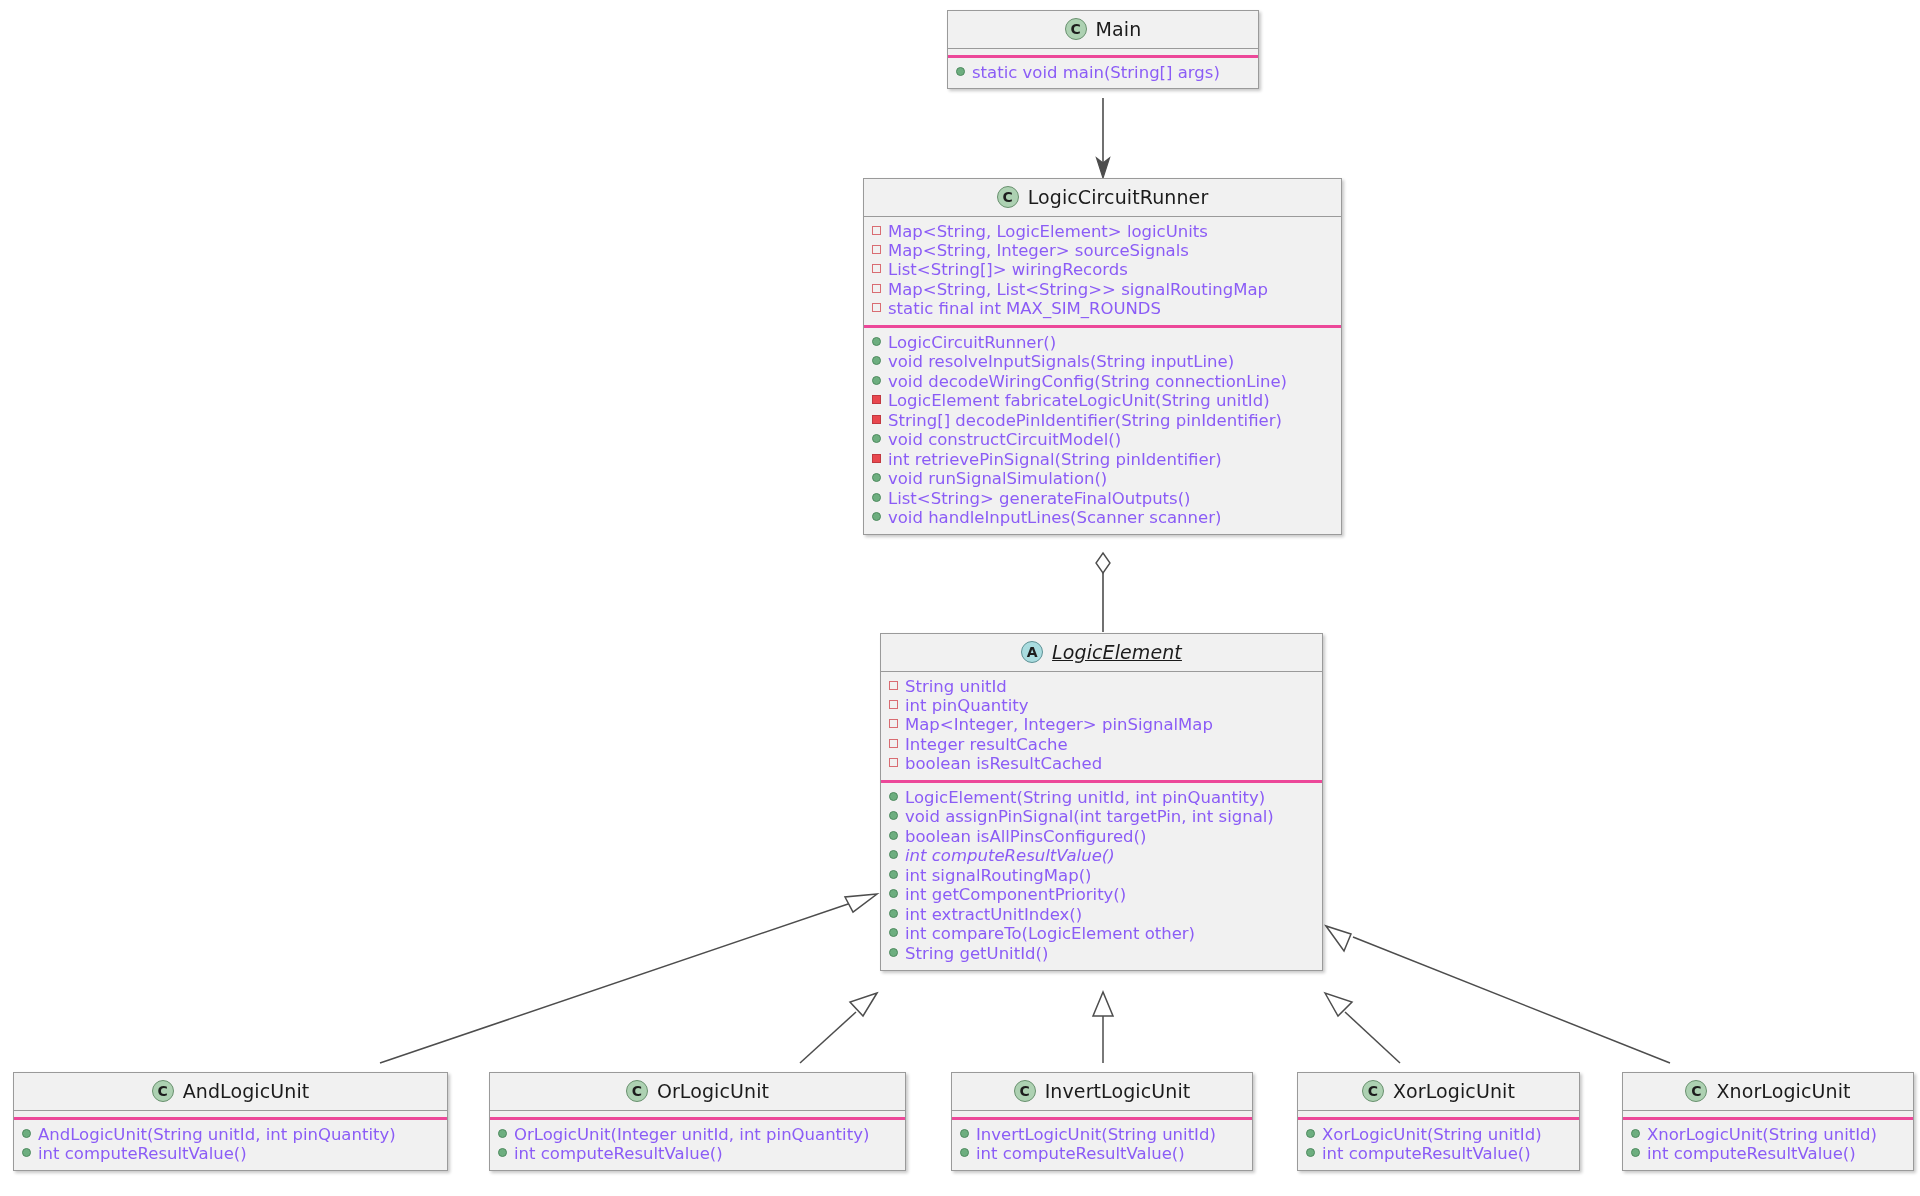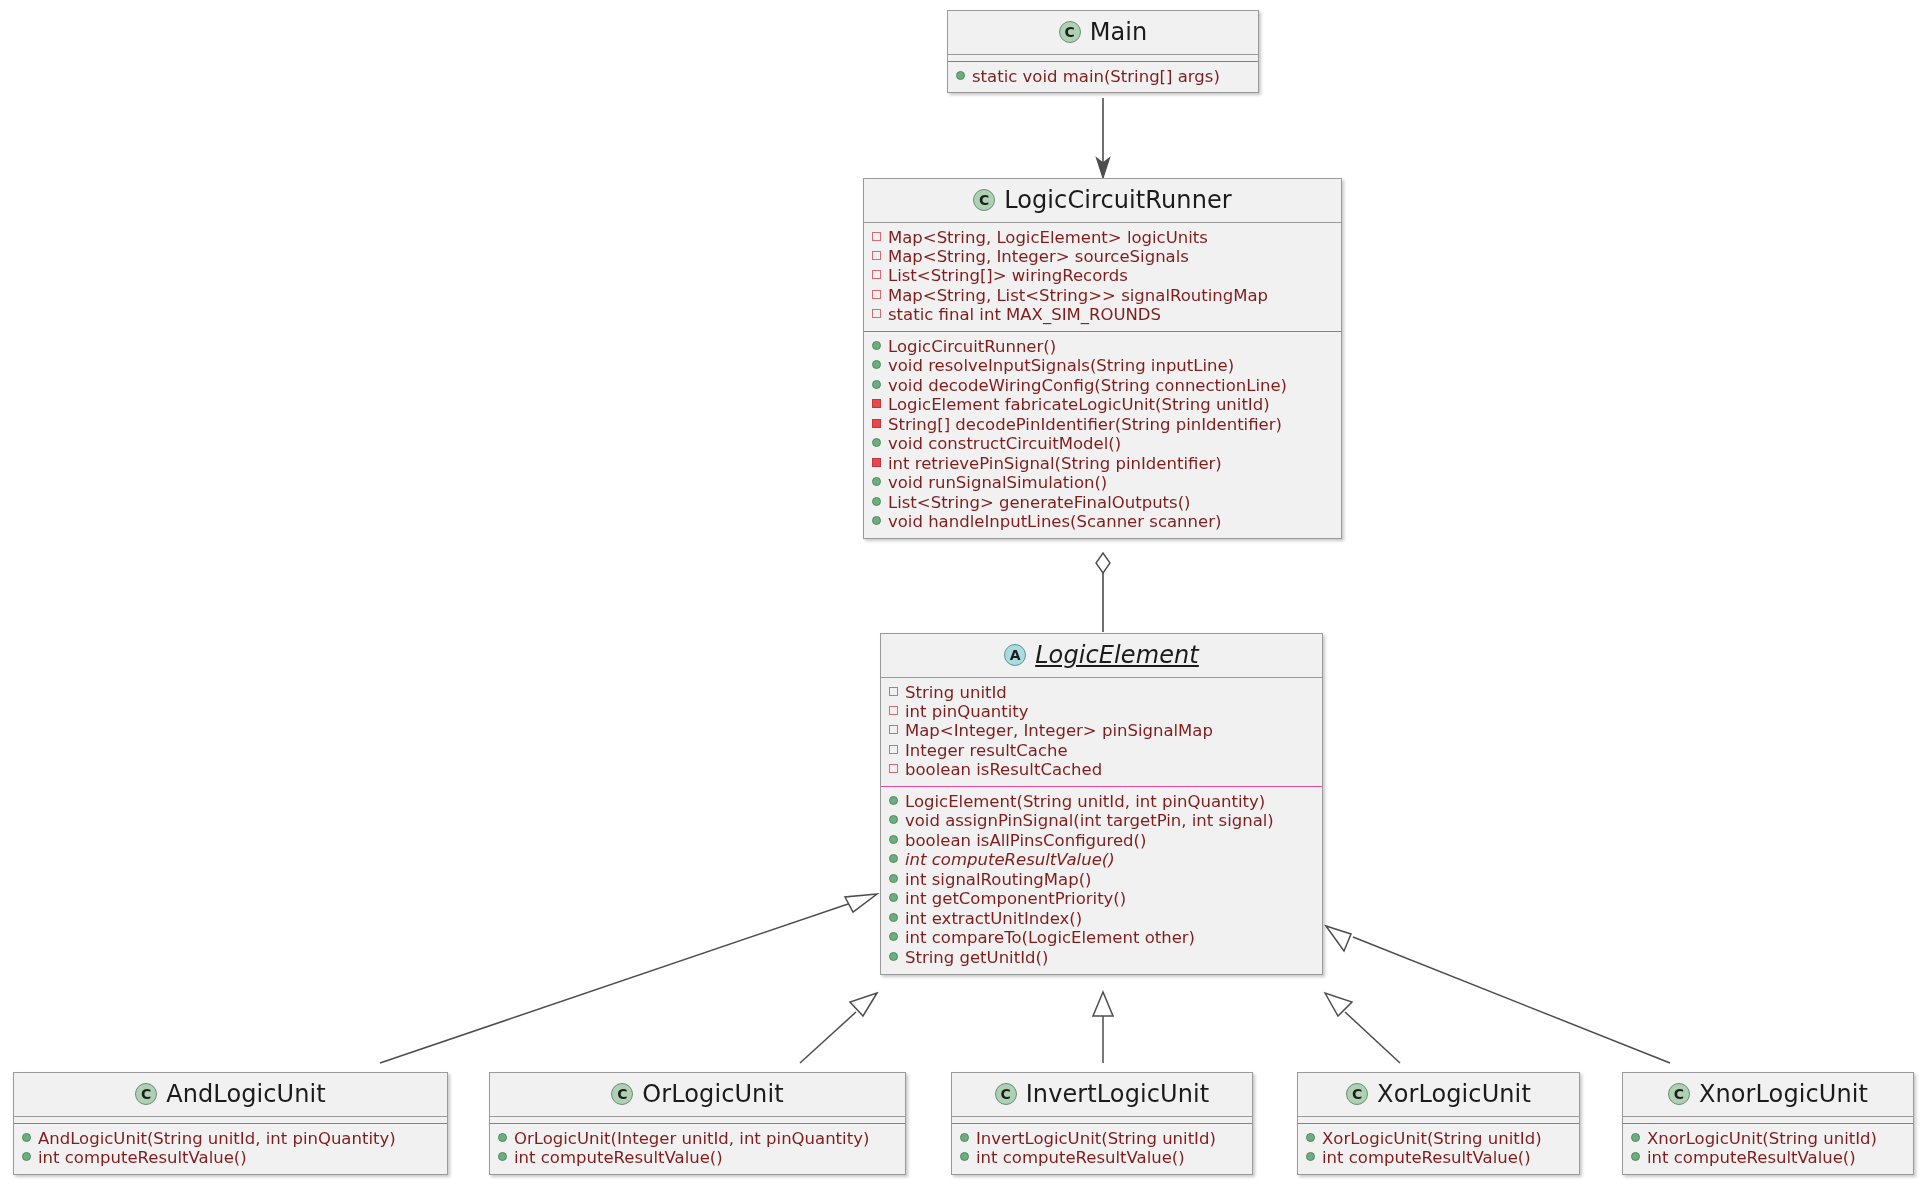--- a/index.html
+++ b/index.html
@@ -43,21 +43,21 @@
   .node-header {
     display: flex;
     align-items: center;
     justify-content: center;
     gap: 9px;
     padding: 7px 10px 8px 10px;
     border-bottom: 1px solid #9A9A9A;
     background: #F1F1F1;
   }
   .node-title {
-    font-size: 24px;
+    font-size: 19px;
     color: #1b1b1b;
     white-space: nowrap;
     letter-spacing: 0.1px;
   }
   .node.abstract .node-title {
     font-style: italic;
     text-decoration: underline;
   }
 
   
@@ -78,36 +78,36 @@
     background: #ADD1B2;
     border: 1.5px solid #69916f;
   }
   .badge.a {
     background: #A9DCDF;
     border: 1.5px solid #5f9296;
   }
 
   .compartment {
     padding: 5px 8px 6px 8px;
-    border-bottom: 1px solid #ec4899;
+    border-bottom: 3px solid #ec4899;
   }
   .compartment:last-child {
     border-bottom: none;
   }
   .compartment.empty {
     padding: 0;
     height: 6px;
   }
 
   .member {
     display: flex;
     align-items: baseline;
     gap: 7px;
     font-size: 16.5px;
-    color: #7f1d1d;
+    color: #8b5cf6;
     line-height: 1.12;
     white-space: nowrap;
     padding: 0.5px 0;
     text-align: right;
   }
   .member-text.italic {
     font-style: italic;
   }
 
   

